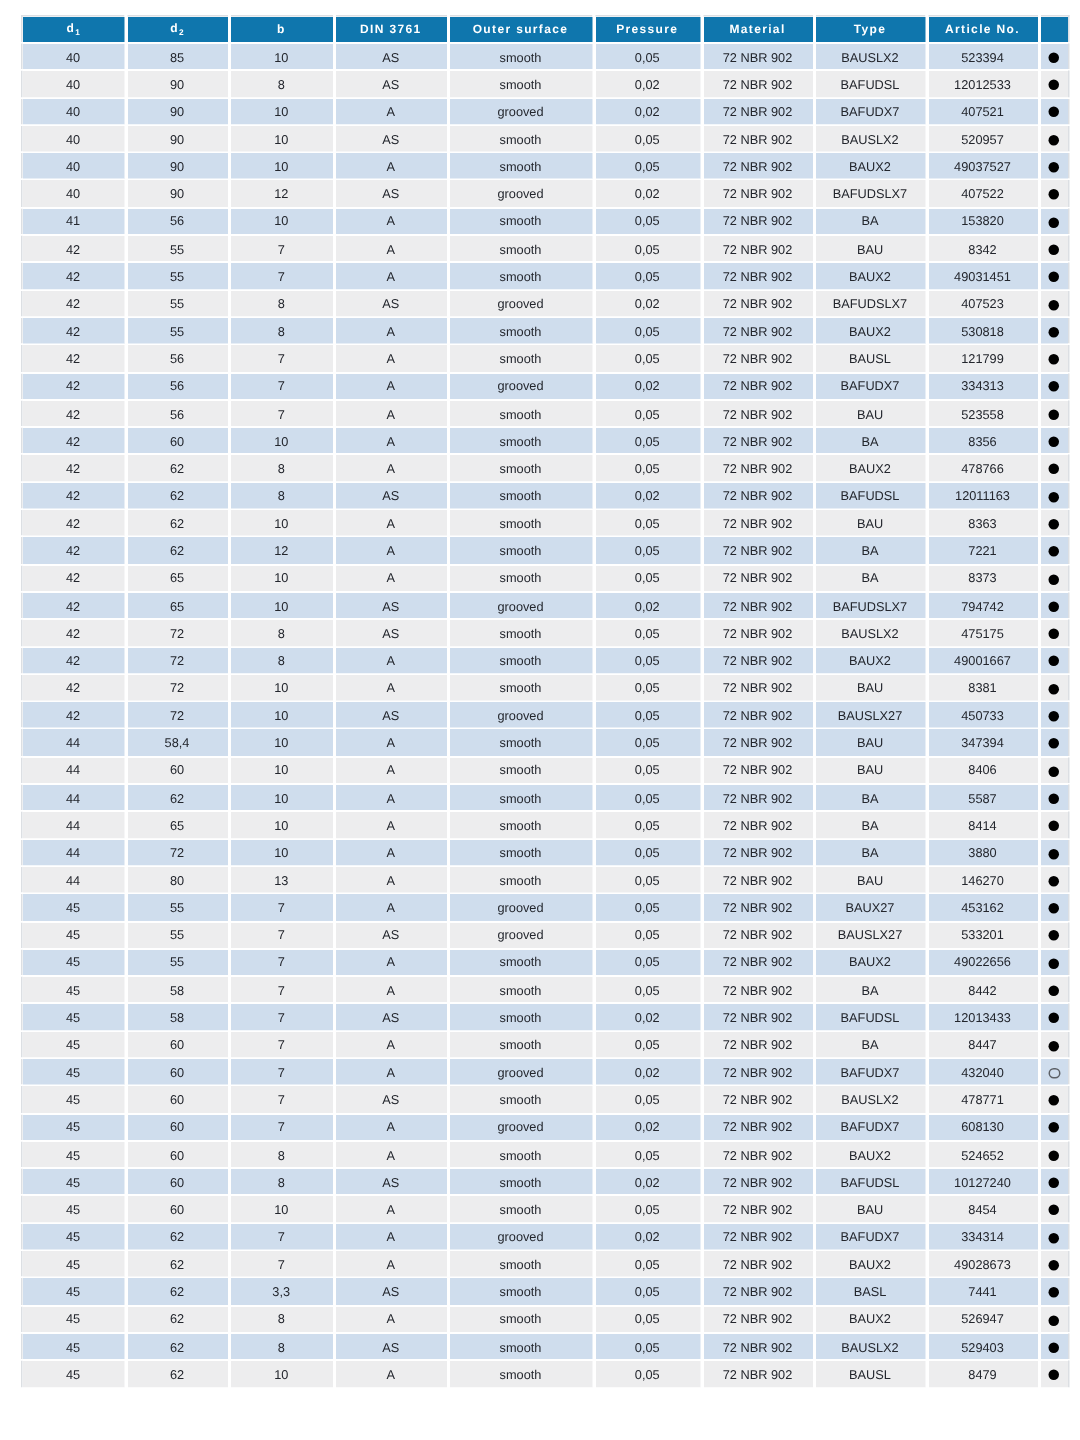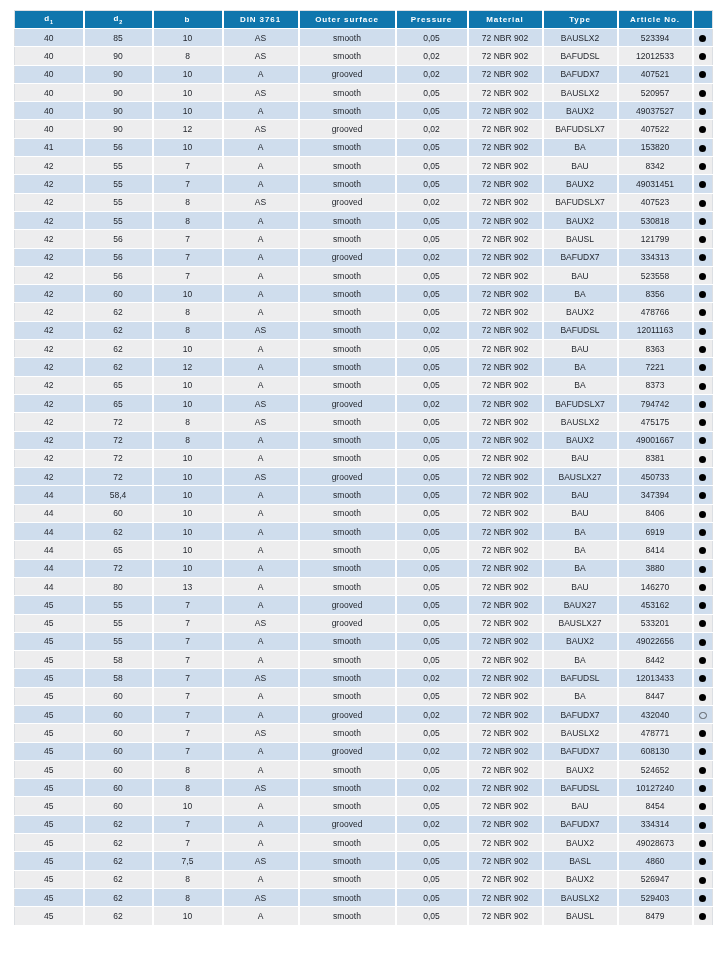--- a/index.html
+++ b/index.html
@@ -447,21 +447,21 @@
           </tr>
           <tr class="odd">
             <td>44</td>
             <td>62</td>
             <td>10</td>
             <td>A</td>
             <td>smooth</td>
             <td>0,05</td>
             <td>72 NBR 902</td>
             <td>BA</td>
-            <td>6919</td>
+            <td>5587</td>
             <td><span class="dot"></span></td>
           </tr>
           <tr class="even">
             <td>44</td>
             <td>65</td>
             <td>10</td>
             <td>A</td>
             <td>smooth</td>
             <td>0,05</td>
             <td>72 NBR 902</td>
@@ -657,27 +657,27 @@
             <td>smooth</td>
             <td>0,05</td>
             <td>72 NBR 902</td>
             <td>BAUX2</td>
             <td>49028673</td>
             <td><span class="dot"></span></td>
           </tr>
           <tr class="odd">
             <td>45</td>
             <td>62</td>
-            <td>7,5</td>
+            <td>3,3</td>
             <td>AS</td>
             <td>smooth</td>
             <td>0,05</td>
             <td>72 NBR 902</td>
             <td>BASL</td>
-            <td>4860</td>
+            <td>7441</td>
             <td><span class="dot"></span></td>
           </tr>
           <tr class="even">
             <td>45</td>
             <td>62</td>
             <td>8</td>
             <td>A</td>
             <td>smooth</td>
             <td>0,05</td>
             <td>72 NBR 902</td>

